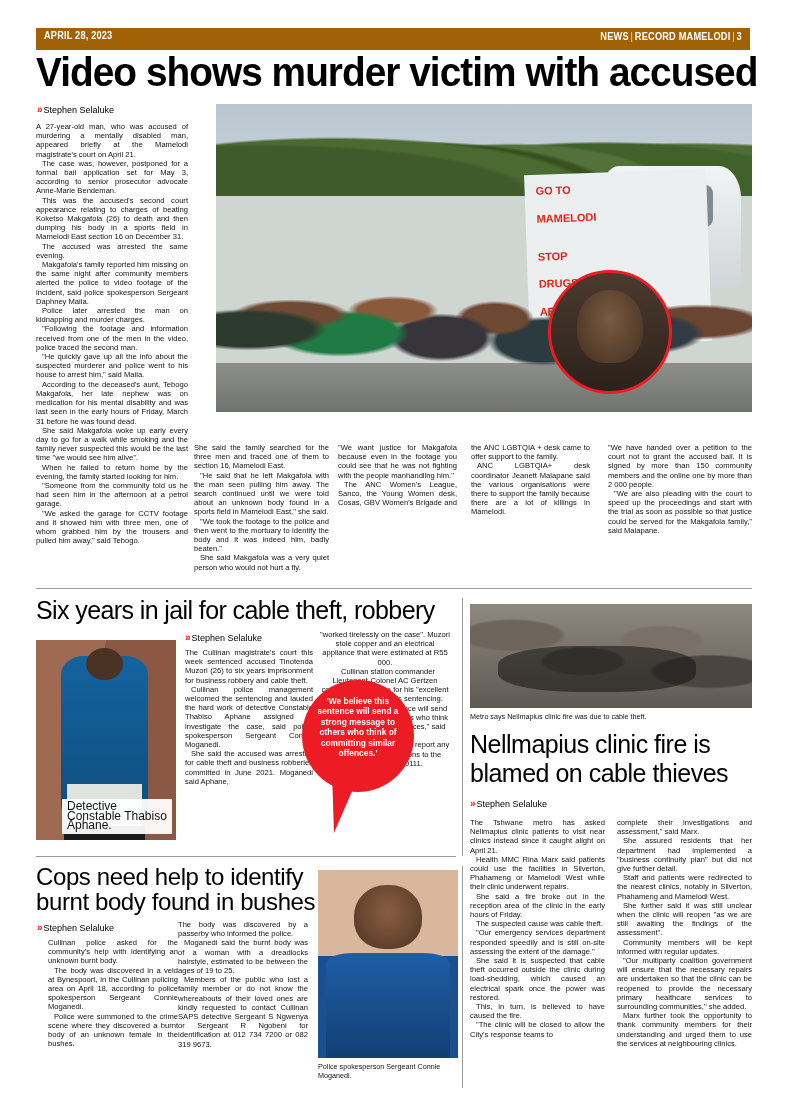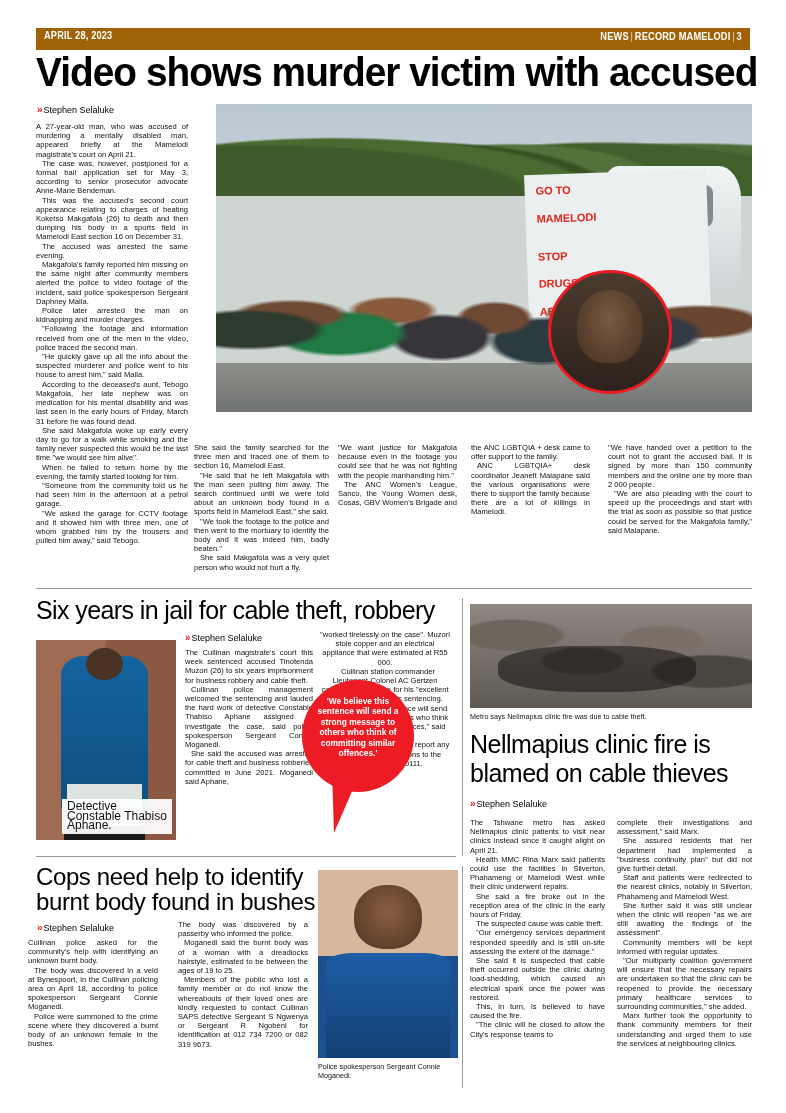--- a/index.html
+++ b/index.html
@@ -242,21 +242,21 @@
   </div>
 
   <div class="vrule" style="left:462px;top:866px;height:222px;"></div>
 
   <div class="hl-4">Cops need help to identify burnt body found in bushes</div>
 
   <div class="byline by-4">
     <span class="arrows">»</span><span>Stephen Selaluke</span>
   </div>
 
-  <div class="col" style="left:28px;top:938px;width:130px;">
+  <div class="col" style="left:48px;top:938px;width:130px;">
     <p class="first">Cullinan police asked for the community's help with identifying an unknown burnt body.</p>
     <p>The body was discovered in a veld at Bynespoort, in the Cullinan policing area on April 18, according to police spokesperson Sergeant Connie Moganedi.</p>
     <p>Police were summoned to the crime scene where they discovered a burnt body of an unknown female in the bushes.</p>
   </div>
 
   <div class="col" style="left:178px;top:920px;width:130px;">
     <p class="first">The body was discovered by a passerby who informed the police.</p>
     <p>Moganedi said the burnt body was of a woman with a dreadlocks hairstyle, estimated to be between the ages of 19 to 25.</p>
     <p>Members of the public who lost a family member or do not know the whereabouts of their loved ones are kindly requested to contact Cullinan SAPS detective Sergeant S Ngwenya or Sergeant R Ngobeni for identification at 012 734 7200 or 082 319 9673.</p>
   </div>

